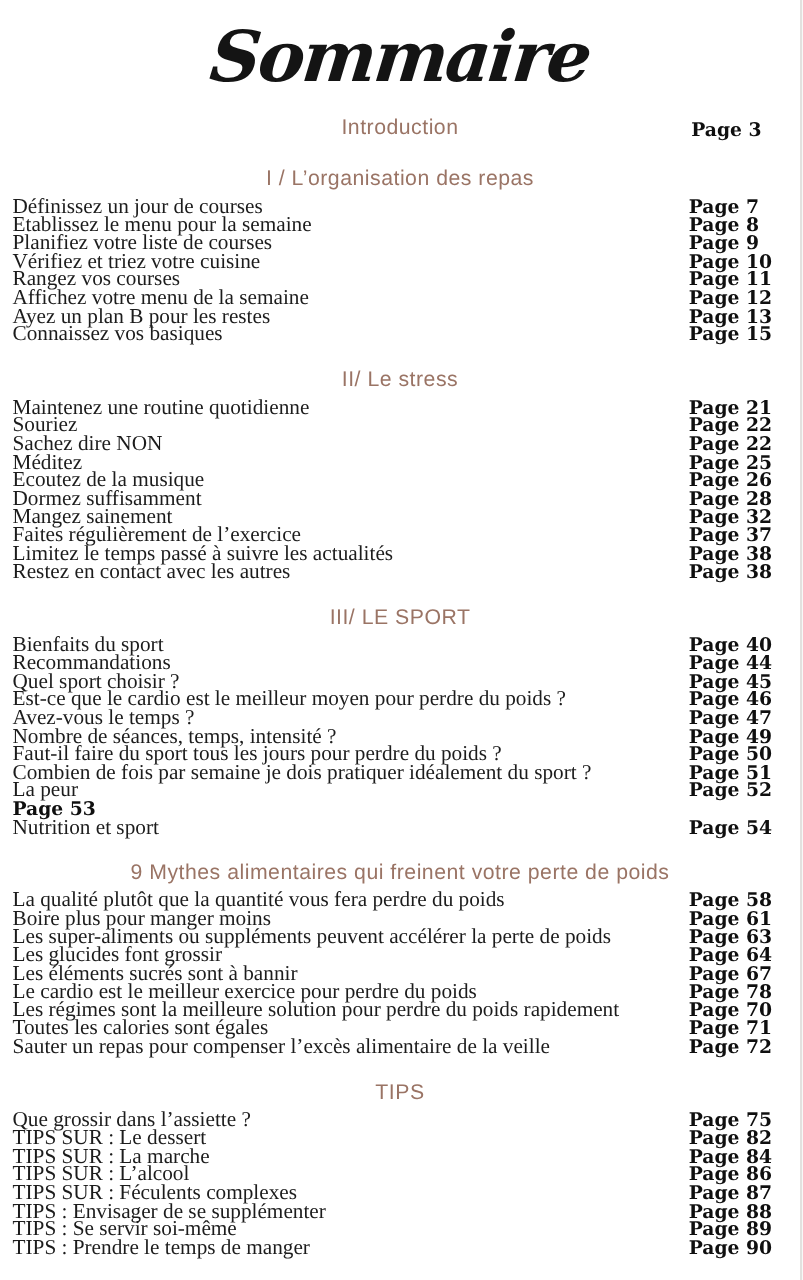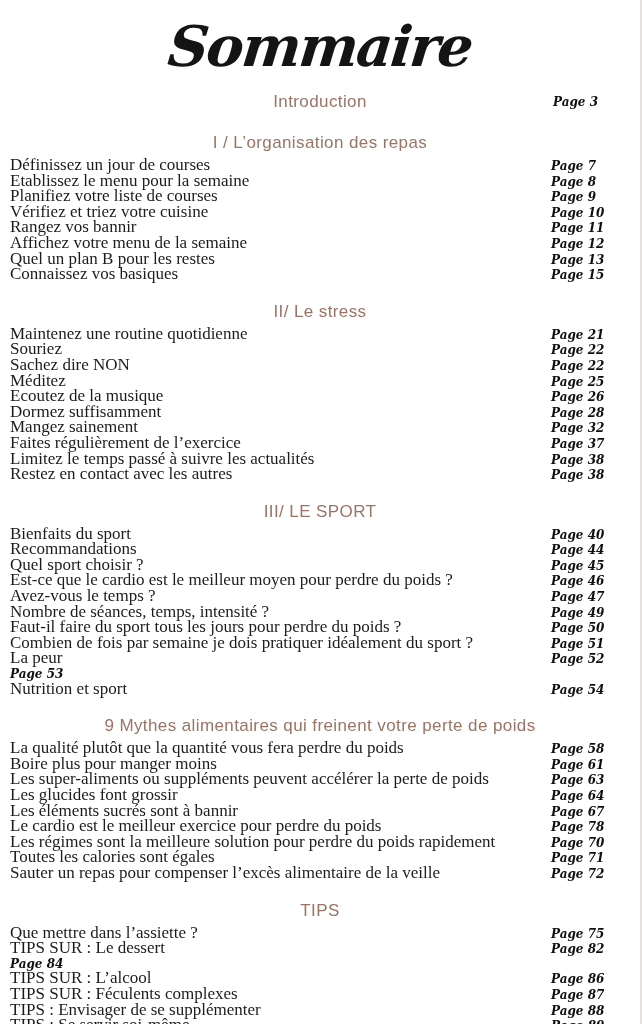--- a/index.html
+++ b/index.html
@@ -33,23 +33,22 @@
   }
   .heading-text {
     font-family: "Liberation Sans", sans-serif;
     font-weight: 400;
     font-size: 17px;
     color: var(--brown);
     letter-spacing: 0.4px;
   }
   .page-num {
     font-family: "DejaVu Serif", serif;
-    font-style: italic;
     font-weight: 700;
-    font-size: 12px;
+    font-size: 15px;
     color: #0f0f0f;
     white-space: nowrap;
   }
   .intro-row .page-num {
     position: absolute;
     left: 553px; top: 3px;
     text-align: left;
   }
   .toc-section { margin: 0; }
   .section-heading {
@@ -110,31 +109,31 @@
     <span class="entry-label">Planifiez votre liste de courses</span>
     <span class="page-num">Page 9</span>
   </div>
 
   <div class="toc-row">
     <span class="entry-label">Vérifiez et triez votre cuisine</span>
     <span class="page-num">Page 10</span>
   </div>
 
   <div class="toc-row">
-    <span class="entry-label">Rangez vos bannir</span>
+    <span class="entry-label">Rangez vos courses</span>
     <span class="page-num">Page 11</span>
   </div>
 
   <div class="toc-row">
     <span class="entry-label">Affichez votre menu de la semaine</span>
     <span class="page-num">Page 12</span>
   </div>
 
   <div class="toc-row">
-    <span class="entry-label">Quel  un plan B pour les restes</span>
+    <span class="entry-label">Ayez  un plan B pour les restes</span>
     <span class="page-num">Page 13</span>
   </div>
 
   <div class="toc-row">
     <span class="entry-label">Connaissez vos basiques</span>
     <span class="page-num">Page 15</span>
   </div>
 
 </div>
   </section>
@@ -300,30 +299,31 @@
     <span class="entry-label">Sauter un repas pour compenser l’excès alimentaire de la veille</span>
     <span class="page-num">Page 72</span>
   </div>
 </div>
   </section>
 
   <section class="toc-section">
     <h2 class="section-heading">TIPS</h2>
     <div class="rows">
   <div class="toc-row">
-    <span class="entry-label">Que mettre dans l’assiette ?</span>
+    <span class="entry-label">Que grossir dans l’assiette ?</span>
     <span class="page-num">Page 75</span>
   </div>
 
   <div class="toc-row">
     <span class="entry-label">TIPS SUR : Le dessert</span>
     <span class="page-num">Page 82</span>
   </div>
 
   <div class="toc-row">
+    <span class="entry-label">TIPS SUR : La marche</span>
     <span class="page-num">Page 84</span>
   </div>
 
   <div class="toc-row">
     <span class="entry-label">TIPS SUR : L’alcool</span>
     <span class="page-num">Page 86</span>
   </div>
 
   <div class="toc-row">
     <span class="entry-label">TIPS SUR : Féculents complexes</span>

